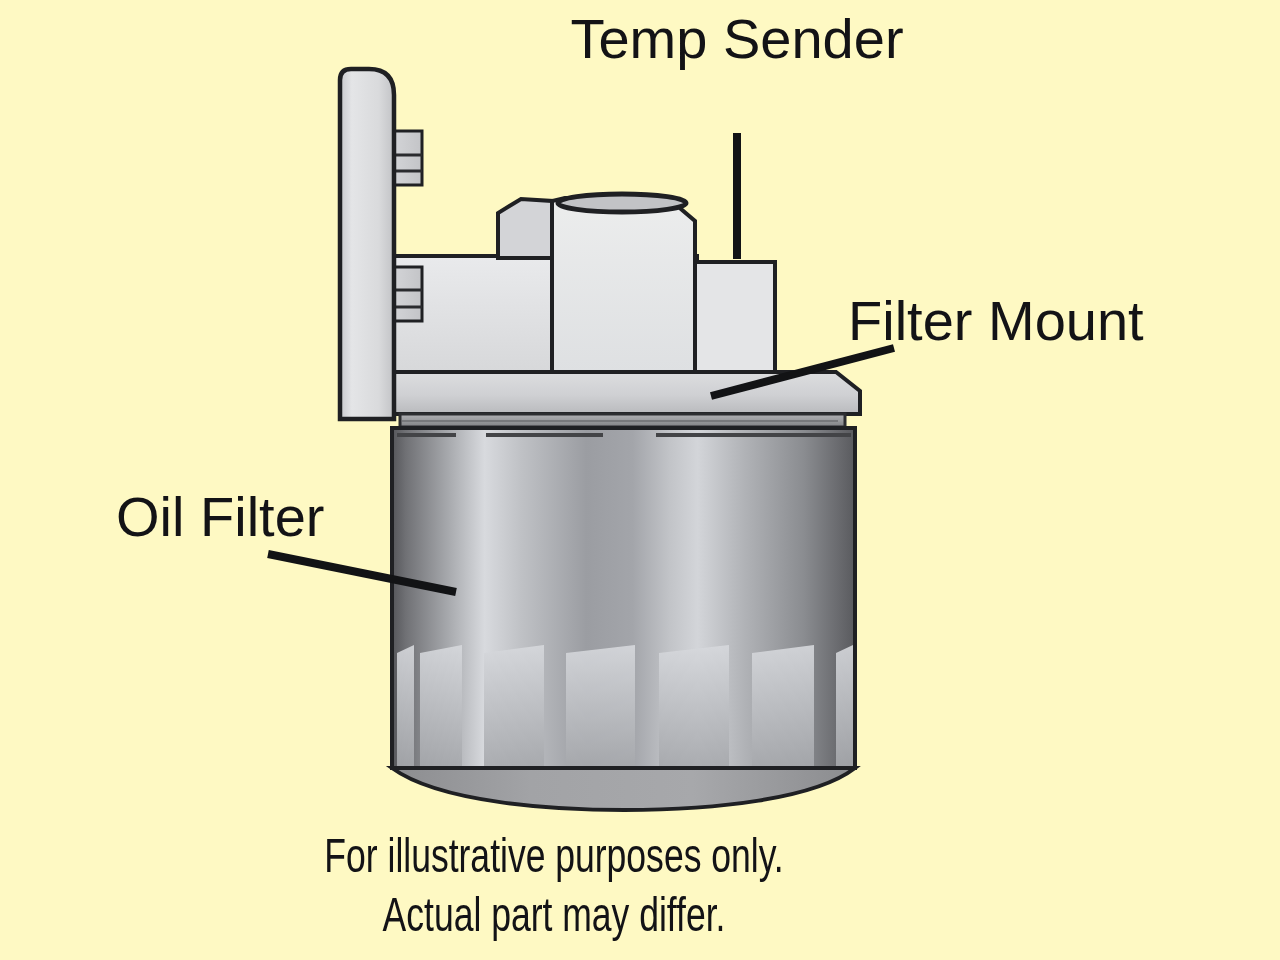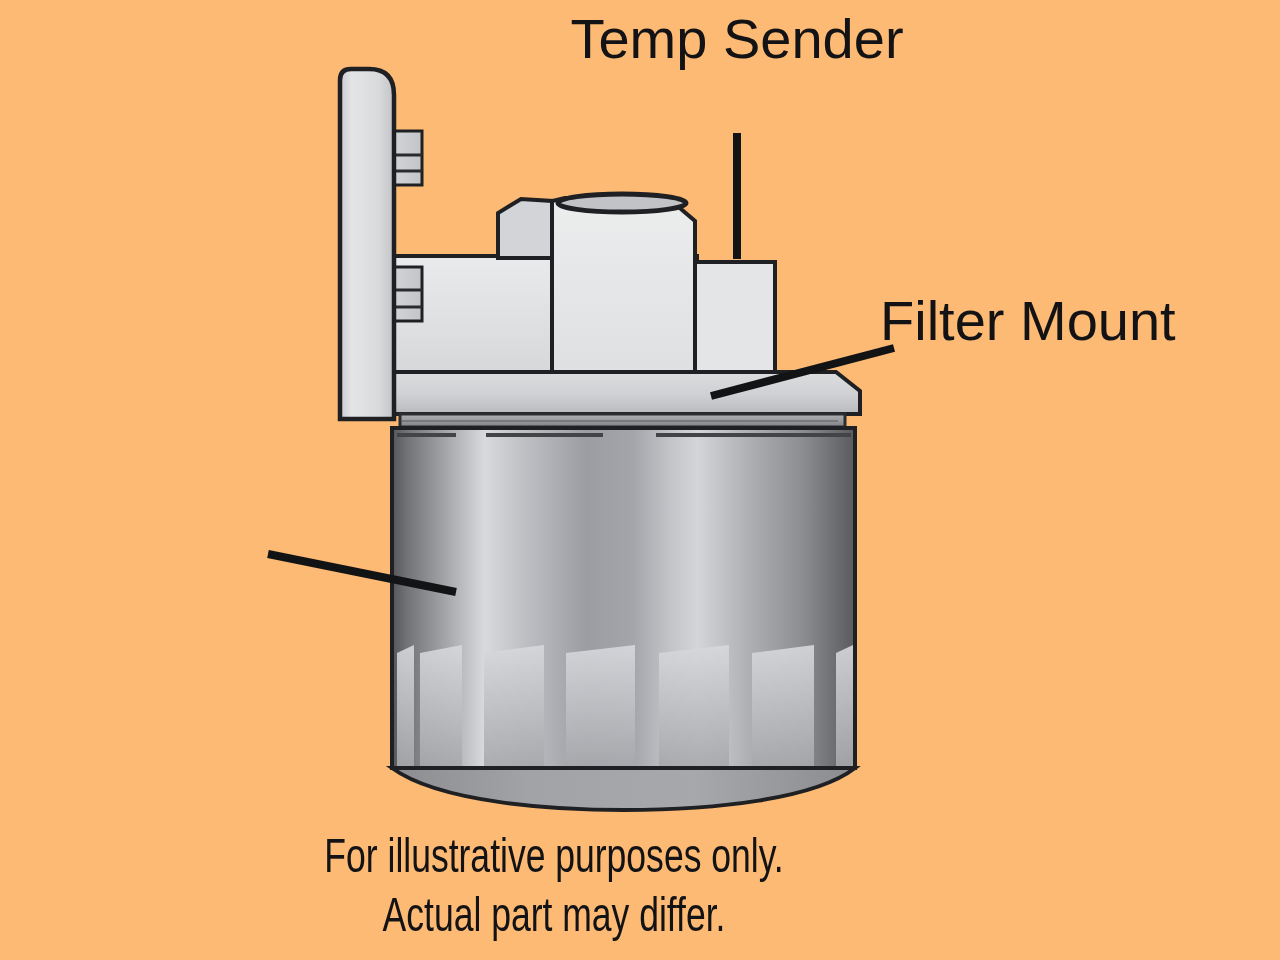--- a/index.html
+++ b/index.html
@@ -1,21 +1,21 @@
 <!DOCTYPE html>
 <html><head>
 <meta charset="utf-8">
 <style>
   html, body { margin: 0; padding: 0; }
   body { background: #ffffff; }
   .canvas {
     position: relative;
     width: 1280px;
     height: 960px;
-    background: #fdba74;
+    background: #fef9c3;
     overflow: hidden;
     font-family: "Liberation Sans", sans-serif;
   }
   .drawing {
     position: absolute;
     left: 0; top: 0;
     width: 1280px; height: 960px;
   }
   .callout {
     position: absolute;
@@ -25,21 +25,21 @@
     white-space: nowrap;
     letter-spacing: 0px;
   }
   .callout .line { display: block; }
   .callout-temp {
     left: 737px; top: 8px;
     transform: translateX(-50%);
     text-align: center;
     line-height: 62px;
   }
-  .callout-filter-mount { left: 880px; top: 291px; text-align: right; }
+  .callout-filter-mount { left: 848px; top: 291px; text-align: right; }
   .callout-oil-filter  { left: 116px; top: 487px; }
   .disclaimer {
     position: absolute;
     left: 554px; top: 826px;
     transform: translateX(-50%) scaleX(0.74);
     transform-origin: 50% 50%;
     text-align: center;
     color: #131316;
     font-size: 48px;
     line-height: 59px;
@@ -159,19 +159,22 @@
   </svg>
 
   <div class="callout callout-temp">
     <span class="line">Temp Sender</span>
   </div>
 
   <div class="callout callout-filter-mount">
     <span class="line">Filter Mount</span>
   </div>
 
+  <div class="callout callout-oil-filter">
+    <span class="line">Oil Filter</span>
+  </div>
 
   <div class="disclaimer">
     <span class="line">For illustrative purposes only.</span>
     <span class="line">Actual part may differ.</span>
   </div>
 
 </div>
 
 </body></html>

